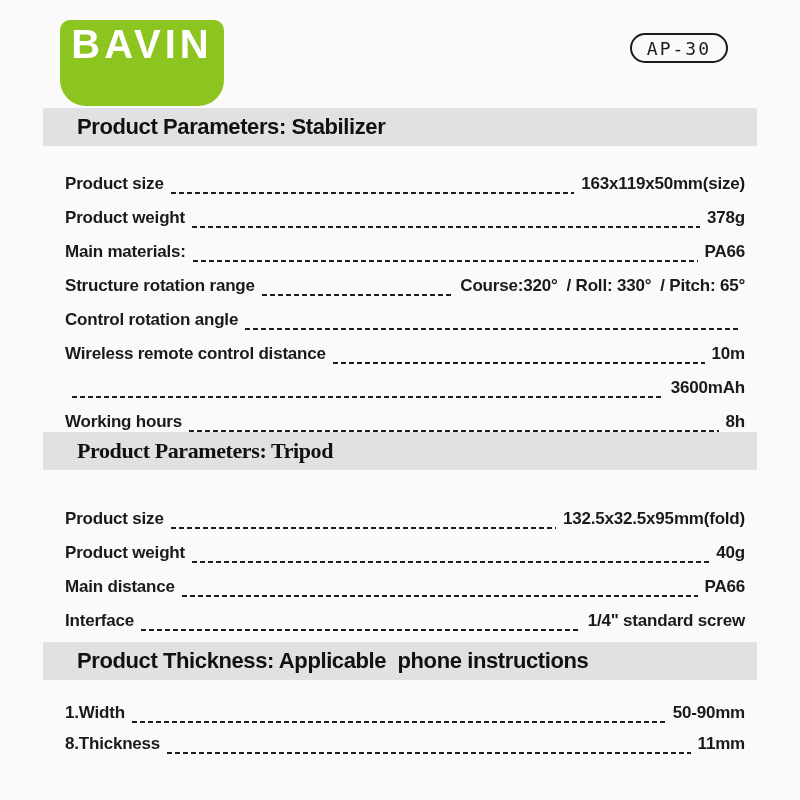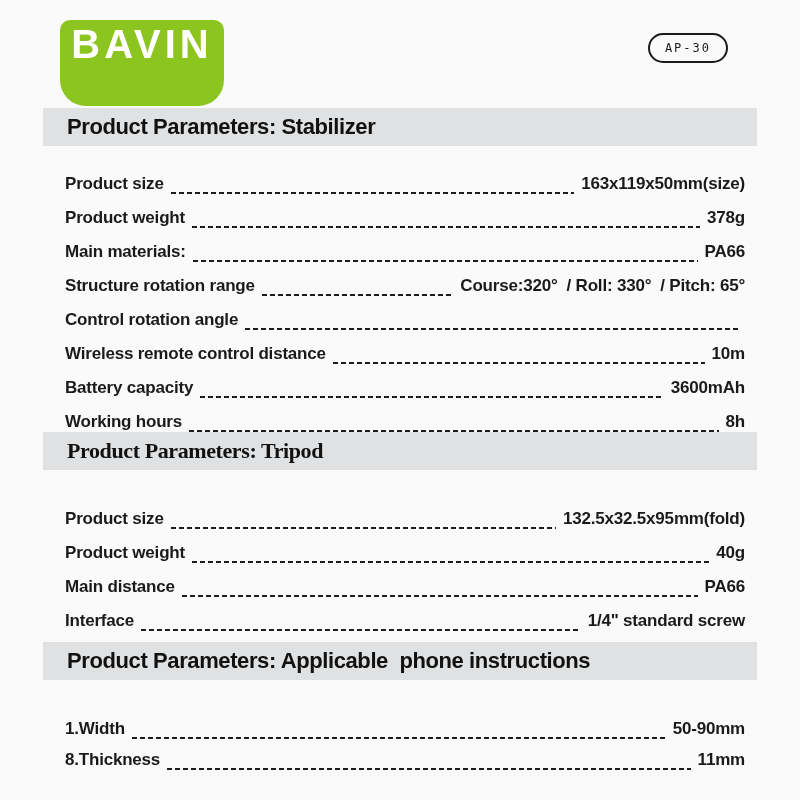--- a/index.html
+++ b/index.html
@@ -33,42 +33,42 @@
 
   
   .badge{
     position:absolute;top:33px;right:72px;height:30px;
     border:2px solid var(--badge-border);border-radius:16px;
     display:flex;align-items:center;padding:0 15px;
     background:transparent;
   }
   .badge-text{
     font-family:"DejaVu Sans Mono","Liberation Mono",monospace;
-    font-size:12px;letter-spacing:2px;color:var(--text);
+    font-size:18px;letter-spacing:2px;color:var(--text);
   }
 
   
   .bar{
     position:absolute;left:43px;width:714px;height:38px;
     background:var(--header-bar);
-    display:flex;align-items:center;padding-left:24px;
+    display:flex;align-items:center;padding-left:34px;
   }
   .bar-title{
     font-size:22px;font-weight:700;letter-spacing:-0.4px;
     color:#111;white-space:pre;
   }
   .bar1{top:108px;}
   .bar2{top:432px;font-family:Liberation Serif, serif;}
   .bar3{top:642px;}
 
   
   .rows{position:absolute;left:65px;width:680px;}
   .rows1{top:160px;}
   .rows2{top:495px;}
-  .rows3{top:692px;margin-top:16px;}
+  .rows3{top:692px;}
   .param-row{
     height:34px;display:flex;align-items:flex-end;
     font-size:17px;font-weight:600;letter-spacing:-0.2px;
   }
   .rows3 .param-row{height:31px;}
   .param-label{white-space:pre;flex:0 0 auto;}
   .param-value{white-space:pre;flex:0 0 auto;text-align:right;}
   .dashes{
     flex:1 1 auto;min-width:18px;height:2px;margin:1px 7px 0 7px;
     background:repeating-linear-gradient(90deg,#1c1c1c 0 5px,transparent 5px 8px);
@@ -114,21 +114,20 @@
     <div class="param-row">
       <span class="param-label">Control rotation angle</span>
       <span class="dashes"></span>
     </div>
     <div class="param-row">
       <span class="param-label">Wireless remote control distance</span>
       <span class="dashes"></span>
       <span class="param-value">10m</span>
     </div>
     <div class="param-row">
-      <span class="param-label">Battery capacity</span>
       <span class="dashes"></span>
       <span class="param-value">3600mAh</span>
     </div>
     <div class="param-row">
       <span class="param-label">Working hours</span>
       <span class="dashes"></span>
       <span class="param-value">8h</span>
     </div>
   </div>
 
@@ -152,21 +151,21 @@
       <span class="param-value">PA66</span>
     </div>
     <div class="param-row">
       <span class="param-label">Interface</span>
       <span class="dashes"></span>
       <span class="param-value">1/4" standard screw</span>
     </div>
   </div>
 
   <div class="bar bar3">
-    <span class="bar-title">Product Parameters: Applicable  phone instructions</span>
+    <span class="bar-title">Product Thickness: Applicable  phone instructions</span>
   </div>
   <div class="rows rows3">
     <div class="param-row">
       <span class="param-label">1.Width</span>
       <span class="dashes"></span>
       <span class="param-value">50-90mm</span>
     </div>
     <div class="param-row">
       <span class="param-label">8.Thickness</span>
       <span class="dashes"></span>

